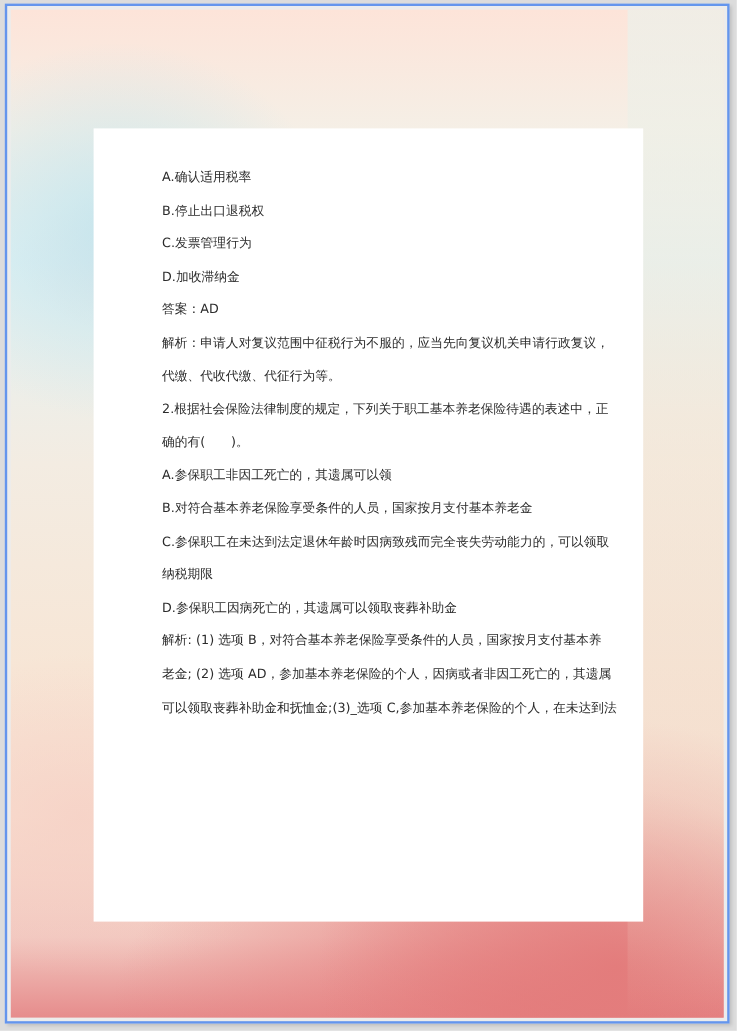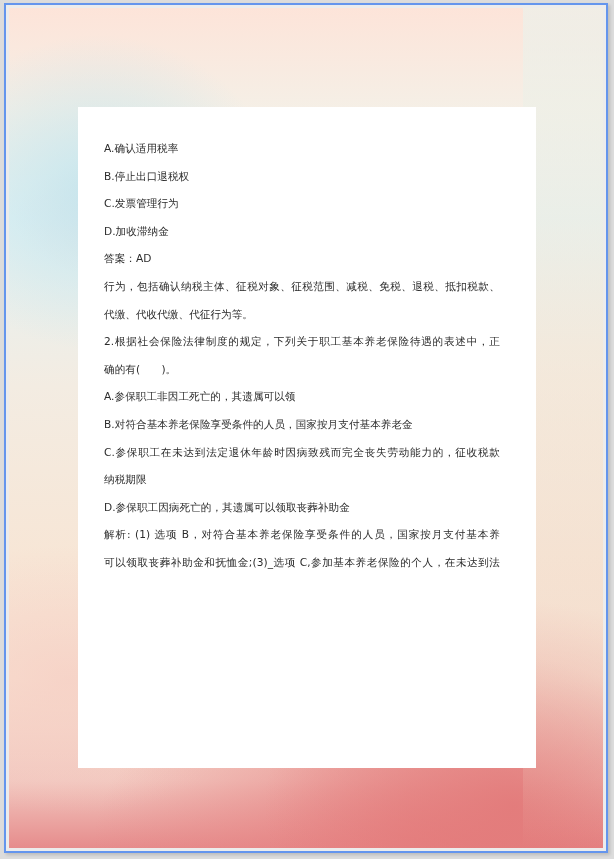--- a/index.html
+++ b/index.html
@@ -27,21 +27,21 @@
         linear-gradient(180deg, #fde4d9 0%, #f5efe6 12%, #e4f2f3 25%, #f3ece2 45%, #f7e6d6 65%, #f9e2d2 80%, #f2c8c0 92%, #e68c8c 100%);
     }
     .bg-right-fade {
       position: absolute; right: 0; top: 0; width: 80px; height: 100%;
       background: linear-gradient(180deg, rgba(232,243,238,0.6) 0%, rgba(245,230,212,0.5) 40%, rgba(240,215,200,0.4) 80%, rgba(0,0,0,0) 100%);
     }
     .page {
       position: absolute; left: 78px; top: 107px; width: 458px; height: 661px;
       background: #ffffff;
       box-sizing: border-box;
-      padding: 28px 36px 0 26px;
+      padding: 28px 36px 0 57px;
       overflow: hidden;
     }
     .line {
       font-size: 10.6px;
       color: #2b2b2b;
       line-height: 27.6px;
       white-space: nowrap;
       letter-spacing: 0.05px;
     }
     .para .line { white-space: nowrap; }
@@ -57,32 +57,33 @@
 </div>
 
 <div class="page">
   <div class="line">A.确认适用税率</div>
   <div class="line">B.停止出口退税权</div>
   <div class="line">C.发票管理行为</div>
   <div class="line">D.加收滞纳金</div>
   <div class="line">答案：AD</div>
 
   <div class="para">
-    <div class="line justify">行为，包括确认纳税主体、征税对象、征税范围、减税、免税、退税、抵扣税款、</div>
+    <div class="line justify">解析：申请人对复议范围中征税行为不服的，应当先向复议机关申请行政复议，</div>
     <div class="line">代缴、代收代缴、代征行为等。</div>
   </div>
 
   <div class="para">
     <div class="line justify">2.根据社会保险法律制度的规定，下列关于职工基本养老保险待遇的表述中，正</div>
     <div class="line">确的有(　　)。</div>
   </div>
 
   <div class="line">A.参保职工非因工死亡的，其遗属可以领</div>
   <div class="line">B.对符合基本养老保险享受条件的人员，国家按月支付基本养老金</div>
-  <div class="line justify">C.参保职工在未达到法定退休年龄时因病致残而完全丧失劳动能力的，征收税款</div>
+  <div class="line justify">C.参保职工在未达到法定退休年龄时因病致残而完全丧失劳动能力的，可以领取</div>
   <div class="line">纳税期限</div>
   <div class="line">D.参保职工因病死亡的，其遗属可以领取丧葬补助金</div>
 
   <div class="para">
     <div class="line justify">解析: (1) 选项 B，对符合基本养老保险享受条件的人员，国家按月支付基本养</div>
+    <div class="line justify">老金; (2) 选项 AD，参加基本养老保险的个人，因病或者非因工死亡的，其遗属</div>
     <div class="line justify">可以领取丧葬补助金和抚恤金;(3)_选项 C,参加基本养老保险的个人，在未达到法</div>
   </div>
 </div>
 
 </body></html>

